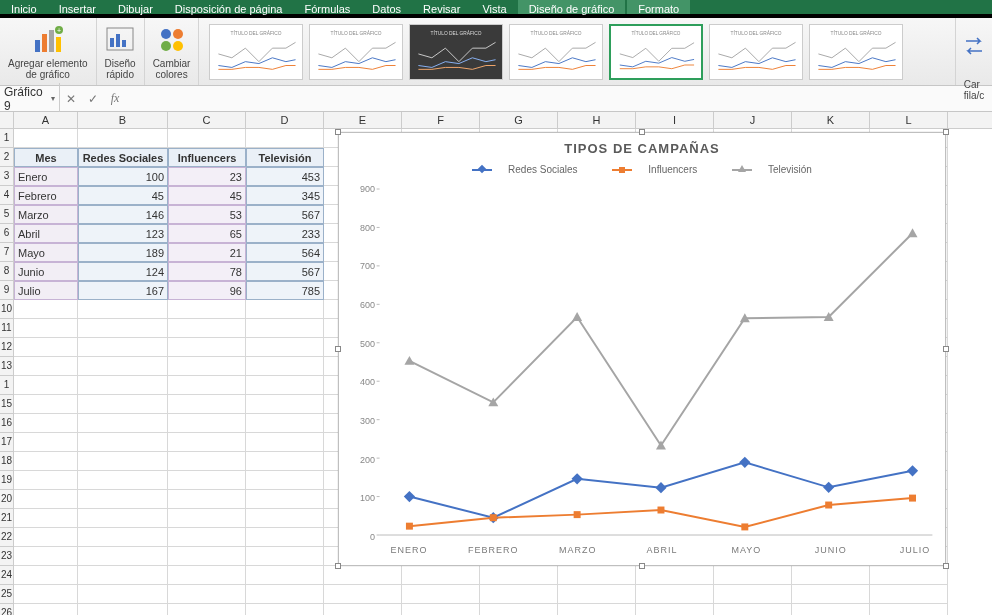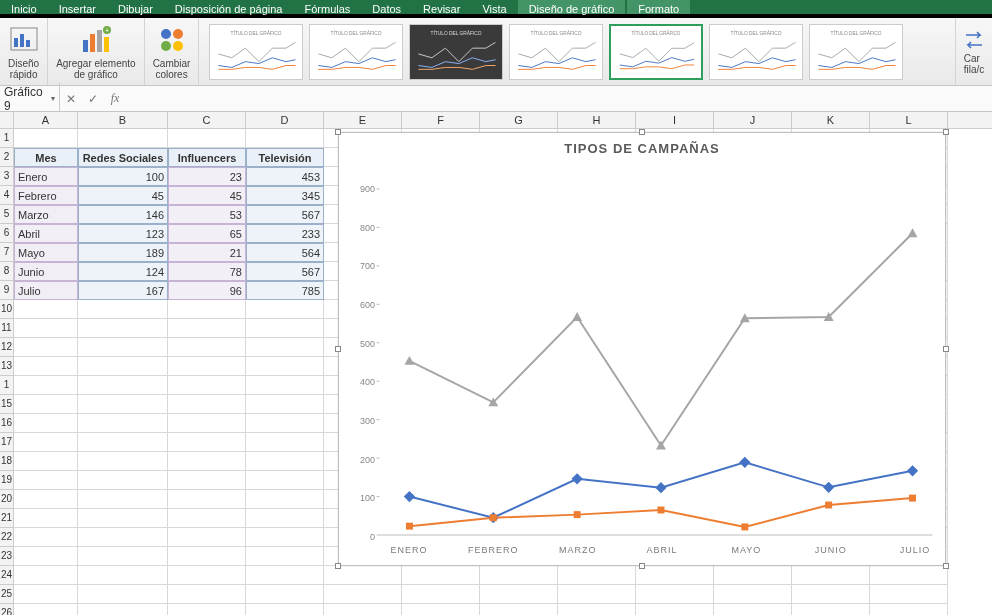--- a/index.html
+++ b/index.html
@@ -14,21 +14,21 @@
 
 .ribbon-toolbar { height: 68px; background: linear-gradient(#f7f7f7,#e9e9e9); border-bottom: 1px solid #c6c6c6; display: flex; align-items: stretch; }
 .ribbon-group { display: flex; flex-direction: column; align-items: center; justify-content: center; padding: 3px 8px 2px 8px; border-right: 1px solid #d4d4d4; font-size: 10px; color: #444; cursor: pointer; }
 .ribbon-group .icon-stack { height: 32px; display:flex; align-items:center; justify-content:center; }
 .ribbon-group span.lbl { text-align:center; line-height: 11px; margin-top:2px;}
 .chart-styles { flex:1; display:flex; align-items:center; gap:6px; padding: 4px 10px; overflow:hidden; }
 .style-thumb { width: 94px; height: 56px; border:1px solid #ccc; background:#fff; cursor:pointer; position:relative; }
 .style-thumb.dark { background:#3a3a3a; }
 .style-thumb.selected { border:2px solid #2e9e5b; }
 .style-thumb svg { width:100%; height:100%; }
-.rt-right { display:flex; flex-direction:column; align-items:center; justify-content:center; padding:17px 6px; font-size:10px; color:#444; border-left:1px solid #d4d4d4;}
+.rt-right { display:flex; flex-direction:column; align-items:center; padding:17px 6px; font-size:10px; color:#444; border-left:1px solid #d4d4d4;gap:20px;}
 
 
 .formula-row { height: 26px; border-bottom:1px solid #c6c6c6; display:flex; align-items:center; background:#fafafa; font-size:12px; }
 .name-box { width:60px; border-right:1px solid #ccc; padding:2px 4px; display:flex; align-items:center; justify-content:space-between;}
 .name-box .dd { font-size:8px; color:#666; }
 .fx-btn { width:22px; text-align:center; color:#777; cursor:pointer;}
 .fx-btn.fx { font-style:italic; font-family: 'Times New Roman', serif;}
 .formula-input { flex:1; padding:2px 6px; color:#888; }
 
 
@@ -83,41 +83,41 @@
     <div class="tab">Datos</div>
     <div class="tab">Revisar</div>
     <div class="tab">Vista</div>
     <div class="tab active">Diseño de gráfico</div>
     <div class="tab formato">Formato</div>
   </div>
 
 <div class="ribbon-toolbar">
   <div class="ribbon-group">
     <div class="icon-stack">
-      <svg width="30" height="28">
-          <rect x="2" y="2" width="26" height="22" fill="none" stroke="#888"></rect>
-          <rect x="5" y="12" width="4" height="9" fill="#4472c4"></rect>
-          <rect x="11" y="8" width="4" height="13" fill="#4472c4"></rect>
-          <rect x="17" y="14" width="4" height="7" fill="#4472c4"></rect>
-        </svg>
-    </div>
-    <span class="lbl"><span>Diseño</span><br><span>rápido</span></span>
-  </div>
-  <div class="ribbon-group">
-    <div class="icon-stack">
       <svg width="34" height="28">
           <rect x="4" y="14" width="5" height="12" fill="#4472c4"></rect>
           <rect x="11" y="8" width="5" height="18" fill="#ed7d31"></rect>
           <rect x="18" y="4" width="5" height="22" fill="#a5a5a5"></rect>
           <rect x="25" y="11" width="5" height="15" fill="#ffc000"></rect>
           <circle cx="28" cy="4" r="4" fill="#70ad47"></circle>
           <text x="28" y="7" font-size="7" fill="#fff" text-anchor="middle">+</text>
         </svg>
     </div>
     <span class="lbl"><span>Agregar elemento</span><br><span>de gráfico</span></span>
+  </div>
+  <div class="ribbon-group">
+    <div class="icon-stack">
+      <svg width="30" height="28">
+          <rect x="2" y="2" width="26" height="22" fill="none" stroke="#888"></rect>
+          <rect x="5" y="12" width="4" height="9" fill="#4472c4"></rect>
+          <rect x="11" y="8" width="4" height="13" fill="#4472c4"></rect>
+          <rect x="17" y="14" width="4" height="7" fill="#4472c4"></rect>
+        </svg>
+    </div>
+    <span class="lbl"><span>Diseño</span><br><span>rápido</span></span>
   </div>
   <div class="ribbon-group">
     <div class="icon-stack">
       <svg width="28" height="28">
           <circle cx="8" cy="8" r="5" fill="#4472c4"></circle>
           <circle cx="20" cy="8" r="5" fill="#ed7d31"></circle>
           <circle cx="8" cy="20" r="5" fill="#70ad47"></circle>
           <circle cx="20" cy="20" r="5" fill="#ffc000"></circle>
         </svg>
     </div>
@@ -606,20 +606,25 @@
     <div class="handle tl"></div>
     <div class="handle tm"></div>
     <div class="handle tr"></div>
     <div class="handle lm"></div>
     <div class="handle rm"></div>
     <div class="handle bl"></div>
     <div class="handle bm"></div>
     <div class="handle br"></div>
 
     <div class="chart-title">TIPOS DE CAMPAÑAS</div>
+    <div class="legend">
+      <span><span class="lg-mark blue"></span><span>Redes Sociales</span></span>
+      <span><span class="lg-mark orange"></span><span>Influencers</span></span>
+      <span><span class="lg-mark grey"></span><span>Televisión</span></span>
+    </div>
     <div class="plot" id="plot"><svg viewBox="0 0 556 348">
           <line x1="0" y1="348" x2="556" y2="348" stroke="#bbb" stroke-width="1"></line>
           <line x1="-3" y1="348" x2="0" y2="348" stroke="#bbb"></line>
           <line x1="-3" y1="309.3333333333333" x2="0" y2="309.3333333333333" stroke="#bbb"></line>
           <line x1="-3" y1="270.6666666666667" x2="0" y2="270.6666666666667" stroke="#bbb"></line>
           <line x1="-3" y1="232" x2="0" y2="232" stroke="#bbb"></line>
           <line x1="-3" y1="193.33333333333334" x2="0" y2="193.33333333333334" stroke="#bbb"></line>
           <line x1="-3" y1="154.66666666666666" x2="0" y2="154.66666666666666" stroke="#bbb"></line>
           <line x1="-3" y1="116" x2="0" y2="116" stroke="#bbb"></line>
           <line x1="-3" y1="77.33333333333331" x2="0" y2="77.33333333333331" stroke="#bbb"></line>

